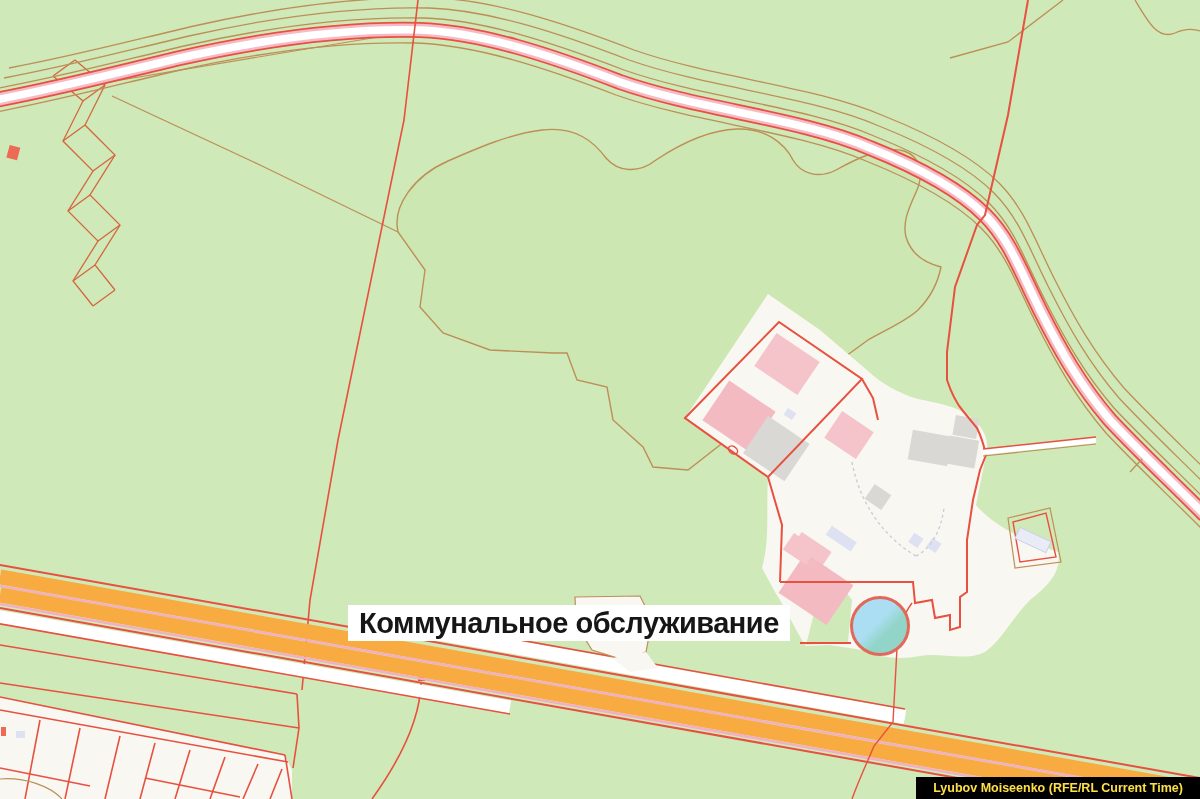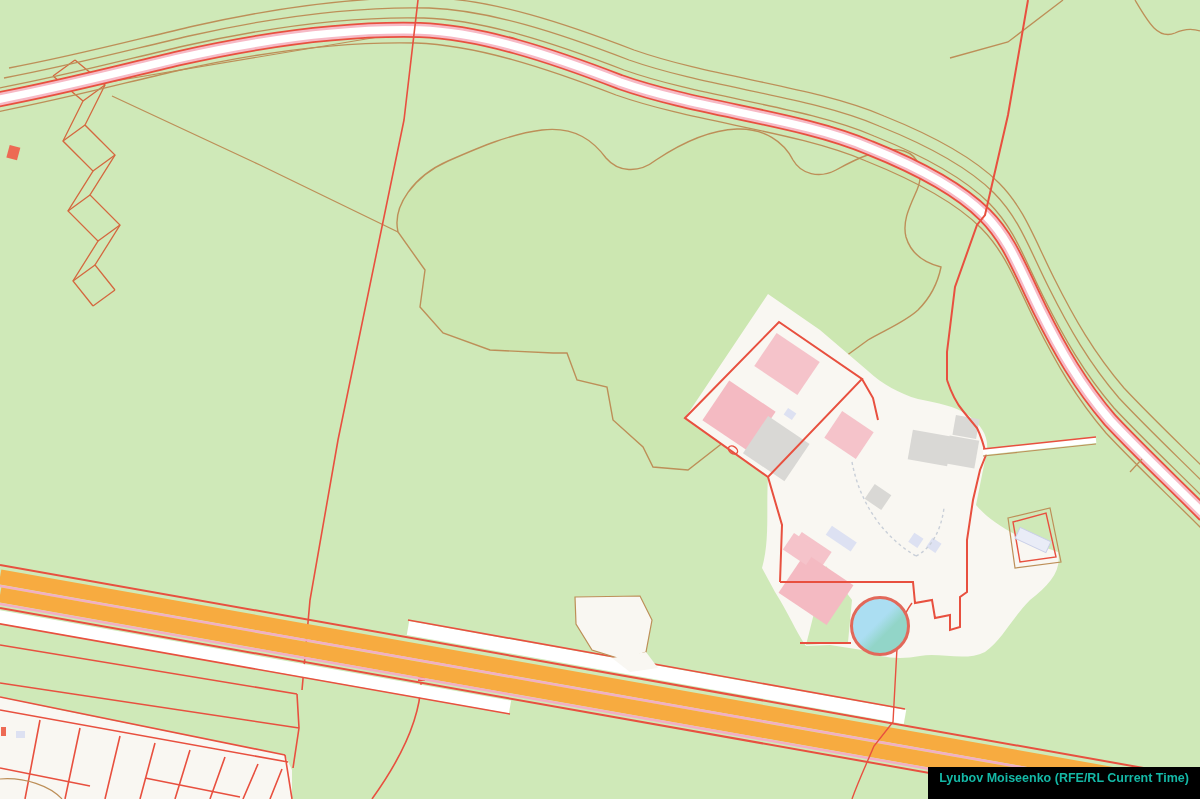--- a/index.html
+++ b/index.html
@@ -14,23 +14,23 @@
   .rdthin{stroke:#e8503f;stroke-width:1.4;fill:none;}
   .chain{stroke:#d4683f;stroke-width:1.3;fill:none;}
   .dash{stroke:#c9cfd8;stroke-width:1.4;fill:none;stroke-dasharray:3 3;}
   .bldg-pink{fill:#f5c3ca;}
   .bldg-pink2{fill:#f4bac2;}
   .bldg-gray{fill:#d9d8d5;}
   .bldg-lav{fill:#dde1f2;}
   .poi-label{position:absolute;left:348px;top:605px;height:36px;line-height:36px;
              background:#ffffff;color:#161616;font-size:29px;font-weight:700;
              letter-spacing:-0.5px;padding:0 11px;white-space:nowrap;}
-  .credit{position:absolute;right:0;bottom:0;height:32px;line-height:22px;
-          background:#000000;color:#14b8a6;font-size:12.5px;font-weight:700;
-          padding:0 11px;white-space:nowrap;}
+  .credit{position:absolute;right:0;bottom:0;height:22px;line-height:22px;
+          background:#000000;color:#fde047;font-size:12.5px;font-weight:700;
+          padding:0 17px;white-space:nowrap;}
 </style>
 </head>
 <body>
 
 <div class="stage">
 <svg width="1200" height="799" viewBox="0 0 1200 799">
 
   <rect x="0" y="0" width="1200" height="799" fill="#cfe9b8"></rect>
 
   <g>
@@ -161,15 +161,16 @@
     <linearGradient id="poiGrad" x1="0" y1="0" x2="1" y2="1">
       <stop offset="0" stop-color="#abdef2"></stop>
       <stop offset="0.45" stop-color="#abdef2"></stop>
       <stop offset="0.62" stop-color="#92d5c8"></stop>
       <stop offset="1" stop-color="#92d5c8"></stop>
     </linearGradient>
   </defs>
   <circle cx="880" cy="626" r="28.5" fill="url(#poiGrad)" stroke="#e2685a" stroke-width="3"></circle>
 </svg>
 
+<div class="poi-label">Коммунальное обслуживание</div>
 
 <div class="credit">Lyubov Moiseenko (RFE/RL Current Time)</div>
 </div>
 
 </body></html>

